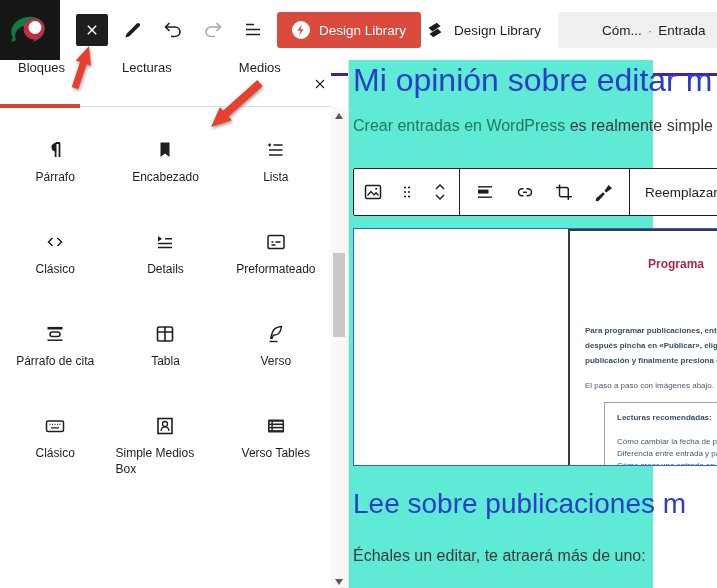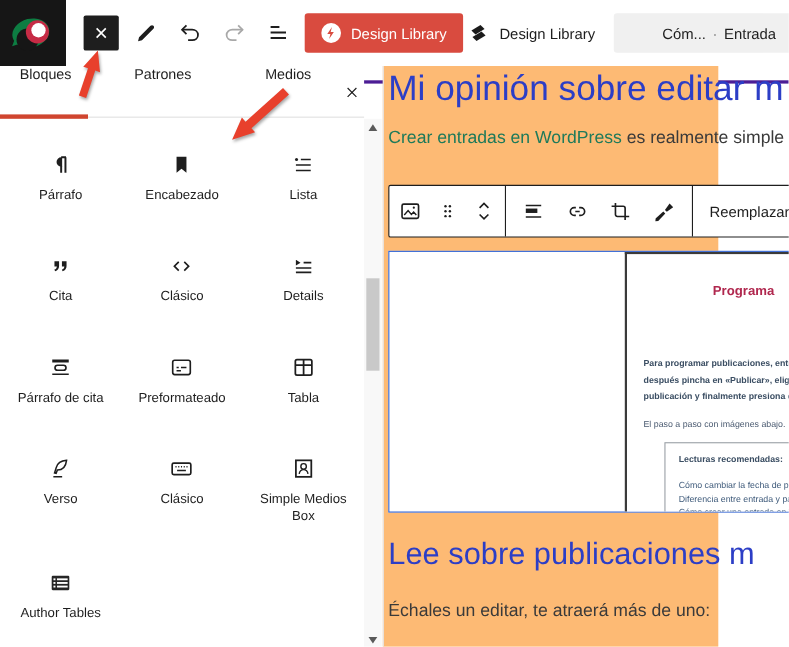--- a/index.html
+++ b/index.html
@@ -35,34 +35,34 @@
   .tab.t0 { margin-left:18px; } .tab.t1 { margin-left:33px; } .tab.t2 { margin-left:43px; }
   .tab-underline { left:0; top:44px; width:80px; height:4px; background:#d0452f; }
   .panel-close { left:310px; top:14px; width:20px; height:20px; display:flex;
     align-items:center; justify-content:center; cursor:pointer; }
   .blocks-grid { left:0; top:62px; width:331px; display:grid;
     grid-template-columns:repeat(3,1fr); }
   .block-item { min-height:92px; padding-top:16px; display:flex; flex-direction:column;
     align-items:center; cursor:pointer; }
   .block-item.tall { min-height:104px; }
   .block-item .label { margin-top:8px; font-size:12px; line-height:1.3;
-    text-align:center; max-width:100px; }
+    text-align:left; max-width:100px; }
 
   
   .scrollbar { left:331px; top:108px; width:16px; height:480px; background:#f8f8f8; }
   .sb-arrow-up { left:4px; top:5px; width:0; height:0;
     border-left:4px solid transparent; border-right:4px solid transparent;
     border-bottom:6px solid #5a5a5a; }
   .sb-arrow-down { left:4px; bottom:3px; width:0; height:0;
     border-left:4px solid transparent; border-right:4px solid transparent;
     border-top:6px solid #5a5a5a; }
   .sb-thumb { left:2px; top:145px; width:12px; height:84px; background:#c9c9c9; }
 
   
-  .canvas { left:348px; top:60px; width:305px; height:528px; background:#fdba74;
+  .canvas { left:348px; top:60px; width:305px; height:528px; background:#5eead4;
     border-left:1px solid #e6e6e6; }
   .post-title { left:4px; top:2px; font-size:32px; color:#2c3ec6; white-space:nowrap; }
   .intro { left:4px; top:57px; font-size:16px; white-space:nowrap; color:#3a3a3a; }
   .intro .link { color:#1e7a5a; cursor:pointer; }
   .section-heading { left:4px; top:428px; font-size:28px; color:#2c3ec6; white-space:nowrap; }
   .section-para { left:4px; top:487px; font-size:16px; color:#3a3a3a; white-space:nowrap; }
 
   
   .blk-toolbar { left:4px; top:108px; width:368px; height:48px; background:#fff;
     border:1px solid #1e1e1e; border-radius:2px; display:flex; }
@@ -164,21 +164,21 @@
     <span class="doc-sep">·</span>
     <span>Entrada</span>
 
   </div>
 </div>
 
 <div class="abs sidebar">
 
   <div class="abs tabs">
     <span class="tab t0">Bloques</span>
-    <span class="tab t1">Patrones</span>
+    <span class="tab t1">Lecturas</span>
     <span class="tab t2">Medios</span>
     <div class="abs panel-close">
       <svg class="icon" width="16" height="16" viewBox="0 0 24 24">
         <path d="M6 6l12 12M18 6L6 18" stroke="#1e1e1e" stroke-width="1.6" fill="none"></path>
       </svg>
     </div>
   </div>
   <div class="abs tab-underline"></div>
 
   <div class="abs blocks-grid">
@@ -200,58 +200,51 @@
     </div>
 
     <div class="block-item">
       <svg class="icon" width="24" height="24" viewBox="0 0 24 24">
         <circle cx="5.6" cy="7" r="1.4" fill="#1e1e1e"></circle>
         <path d="M9.5 7h9M5 12h13.5M5 17h13.5" stroke="#1e1e1e" stroke-width="1.5" fill="none"></path>
       </svg>
       <span class="label">Lista</span>
     </div>
 
-    <div class="block-item">
-      <svg class="icon" width="24" height="24" viewBox="0 0 24 24">
-        <path d="M6.5 7.5h4.2v4.4c0 2.5-1.2 4-3.6 4.7l-.7-1.5c1.5-.5 2.2-1.4 2.3-2.9H6.5z" fill="#1e1e1e"></path>
-        <path d="M13.3 7.5h4.2v4.4c0 2.5-1.2 4-3.6 4.7l-.7-1.5c1.5-.5 2.2-1.4 2.3-2.9h-2.2z" fill="#1e1e1e"></path>
-      </svg>
-      <span class="label">Cita</span>
-    </div>
 
     <div class="block-item">
       <svg class="icon" width="24" height="24" viewBox="0 0 24 24">
         <path d="M9.5 8l-4 4 4 4M14.5 8l4 4-4 4" stroke="#1e1e1e" stroke-width="1.5" fill="none"></path>
       </svg>
       <span class="label">Clásico</span>
     </div>
 
     <div class="block-item">
       <svg class="icon" width="24" height="24" viewBox="0 0 24 24">
         <path d="M5 6.2l4.2 2.6L5 11.4z" fill="#1e1e1e"></path>
         <path d="M12 8.8h7M5 13.6h14M5 17.6h14" stroke="#1e1e1e" stroke-width="1.5" fill="none"></path>
       </svg>
       <span class="label">Details</span>
+    </div>
+
+    <div class="block-item">
+      <svg class="icon" width="24" height="24" viewBox="0 0 24 24">
+        <rect x="4" y="5.5" width="16" height="13" rx="1.8" stroke="#1e1e1e" stroke-width="1.5" fill="none"></rect>
+        <path d="M7.5 12h2M11.5 12h5M7.5 15h4" stroke="#1e1e1e" stroke-width="1.4" fill="none"></path>
+      </svg>
+      <span class="label">Preformateado</span>
     </div>
 
     <div class="block-item">
       <svg class="icon" width="24" height="24" viewBox="0 0 24 24">
         <path d="M4.5 6.2h15" stroke="#1e1e1e" stroke-width="2.6" fill="none"></path>
         <rect x="7" y="10" width="10" height="4.6" rx="2.3" stroke="#1e1e1e" stroke-width="1.5" fill="none"></rect>
         <path d="M4.5 18.2h15" stroke="#1e1e1e" stroke-width="1.5" fill="none"></path>
       </svg>
       <span class="label">Párrafo de cita</span>
-    </div>
-
-    <div class="block-item">
-      <svg class="icon" width="24" height="24" viewBox="0 0 24 24">
-        <rect x="4" y="5.5" width="16" height="13" rx="1.8" stroke="#1e1e1e" stroke-width="1.5" fill="none"></rect>
-        <path d="M7.5 12h2M11.5 12h5M7.5 15h4" stroke="#1e1e1e" stroke-width="1.4" fill="none"></path>
-      </svg>
-      <span class="label">Preformateado</span>
     </div>
 
     <div class="block-item">
       <svg class="icon" width="24" height="24" viewBox="0 0 24 24">
         <rect x="4.5" y="5" width="15" height="14" rx="1.5" stroke="#1e1e1e" stroke-width="1.6" fill="none"></rect>
         <path d="M4.5 10h15M12 5v14" stroke="#1e1e1e" stroke-width="1.6" fill="none"></path>
       </svg>
       <span class="label">Tabla</span>
     </div>
 
@@ -283,21 +276,21 @@
     <div class="block-item">
       <svg class="icon" width="24" height="24" viewBox="0 0 24 24">
         <rect x="4" y="5.5" width="16" height="13" rx="1" fill="#262626"></rect>
         <rect x="8.8" y="7.8" width="9.7" height="1.7" fill="#fff"></rect>
         <rect x="8.8" y="11.1" width="9.7" height="1.7" fill="#fff"></rect>
         <rect x="8.8" y="14.4" width="9.7" height="1.7" fill="#fff"></rect>
         <rect x="5.6" y="7.8" width="1.8" height="1.7" fill="#fff"></rect>
         <rect x="5.6" y="11.1" width="1.8" height="1.7" fill="#fff"></rect>
         <rect x="5.6" y="14.4" width="1.8" height="1.7" fill="#fff"></rect>
       </svg>
-      <span class="label">Author Tables</span>
+      <span class="label">Verso Tables</span>
     </div>
   </div>
 </div>
 
 <div class="abs scrollbar">
   <div class="abs sb-arrow-up"></div>
   <div class="abs sb-thumb"></div>
   <div class="abs sb-arrow-down"></div>
 </div>
 

